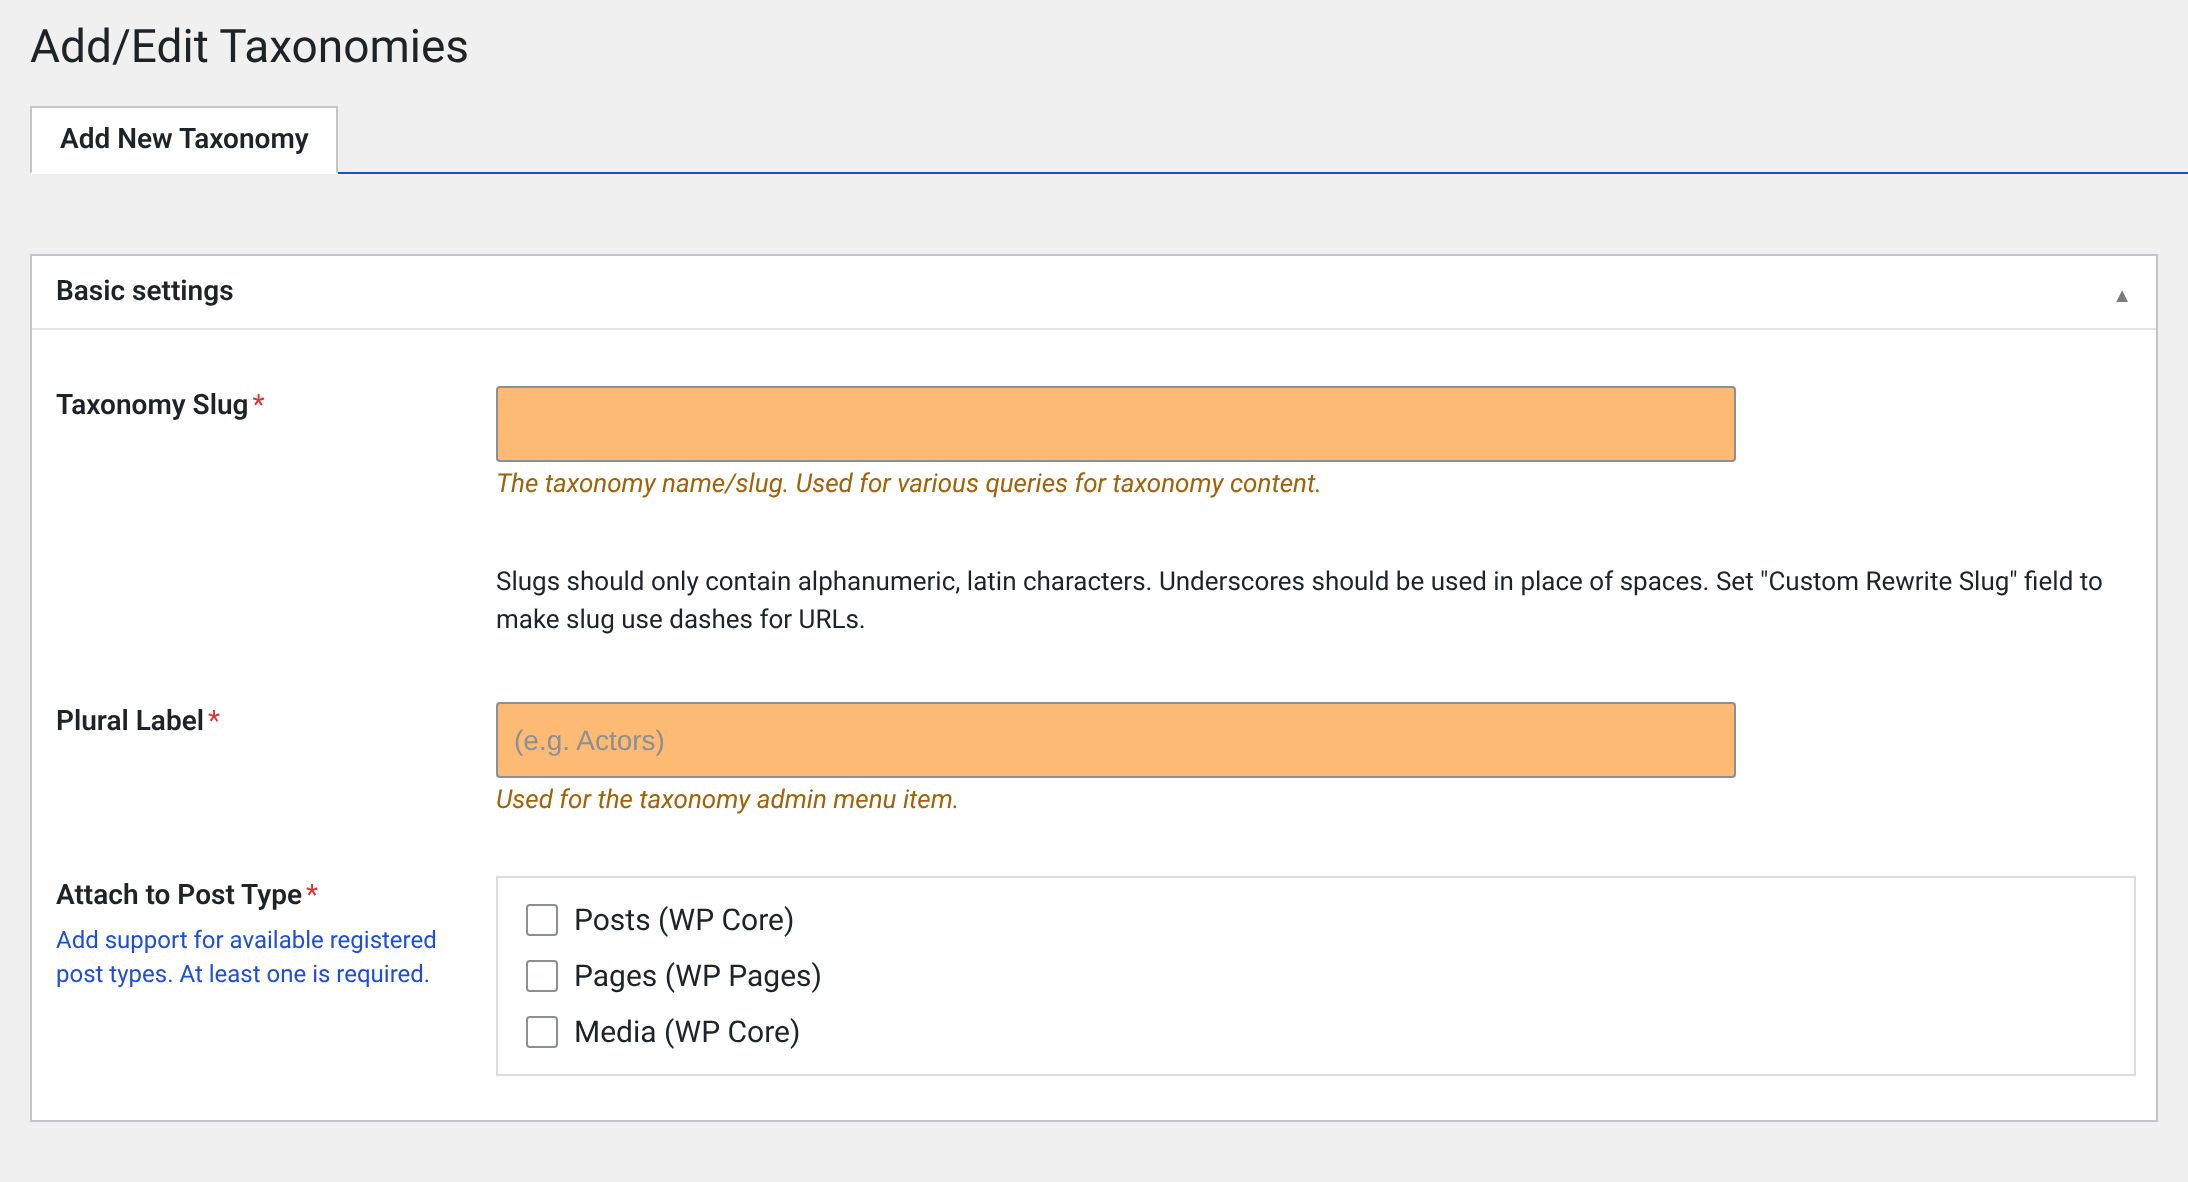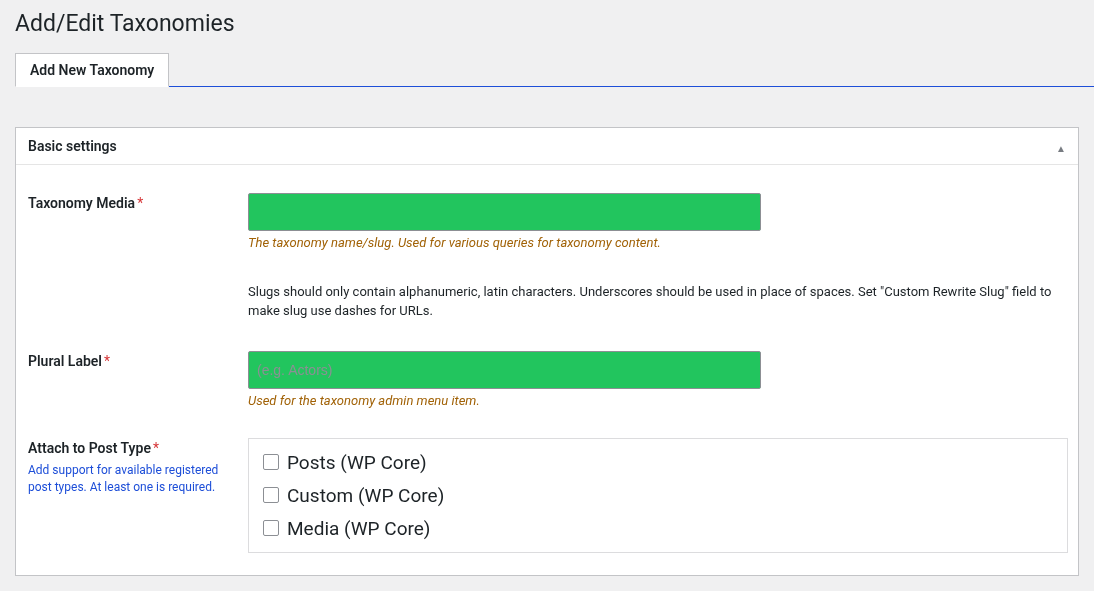--- a/index.html
+++ b/index.html
@@ -93,28 +93,28 @@
       color: #1d4ed8;
       margin-top: 6px;
       line-height: 1.4;
       padding-right: 20px;
     }
     .field-col {
       flex: 1;
       max-width: 830px;
     }
     .text-input {
-      width: 513px;
+      width: 620px;
       padding: 4px 8px;
       font-size: 14px;
       line-height: 2;
       min-height: 30px;
       border: 1px solid #8c8f94;
       border-radius: 2px;
-      background: #22c55e;
+      background: #fdba74;
       color: #2c3338;
     }
     .field-desc {
       font-style: italic;
       font-size: 13px;
       color: #a16207;
       margin-top: 4px;
     }
     .field-note {
       font-size: 13px;
@@ -140,21 +140,21 @@
       width: 16px;
       height: 16px;
       border: 1px solid #8c8f94;
       border-radius: 2px;
       margin-right: 8px;
       appearance: none;
       background: #fff;
       cursor: pointer;
     }
     .checkbox-label {
-      font-size: 19px;
+      font-size: 15px;
       color: #1d2327;
       cursor: pointer;
     }
     ::placeholder {
       color: #8c8f94;
     }
   </style>
 </head>
 <body>
 
@@ -167,21 +167,21 @@
 <div class="panel">
   <div class="panel-header">
     <span class="panel-title">Basic settings</span>
     <span class="panel-toggle">▲</span>
   </div>
 
   <div class="panel-body">
 
     <div class="form-row">
       <div class="label-col">
-        <span class="field-label">Taxonomy Media</span><span class="required">*</span>
+        <span class="field-label">Taxonomy Slug</span><span class="required">*</span>
       </div>
       <div class="field-col">
         <input type="text" class="text-input" value="" style="">
         <div class="field-desc">The taxonomy name/slug. Used for various queries for taxonomy content.</div>
         <div class="field-note">Slugs should only contain alphanumeric, latin characters. Underscores should be used in place of spaces. Set "Custom Rewrite Slug" field to make slug use dashes for URLs.</div>
       </div>
     </div>
 
     <div class="form-row">
       <div class="label-col">
@@ -200,21 +200,21 @@
         <div class="label-help">Add support for available registered post types. At least one is required.</div>
       </div>
       <div class="field-col">
         <div class="checkbox-group">
           <div class="checkbox-row">
             <input type="checkbox" class="checkbox" style="">
             <label class="checkbox-label">Posts (WP Core)</label>
           </div>
           <div class="checkbox-row">
             <input type="checkbox" class="checkbox" style="">
-            <label class="checkbox-label">Custom (WP Core)</label>
+            <label class="checkbox-label">Pages (WP Pages)</label>
           </div>
           <div class="checkbox-row">
             <input type="checkbox" class="checkbox" style="">
             <label class="checkbox-label">Media (WP Core)</label>
           </div>
         </div>
       </div>
     </div>
 
   </div>

